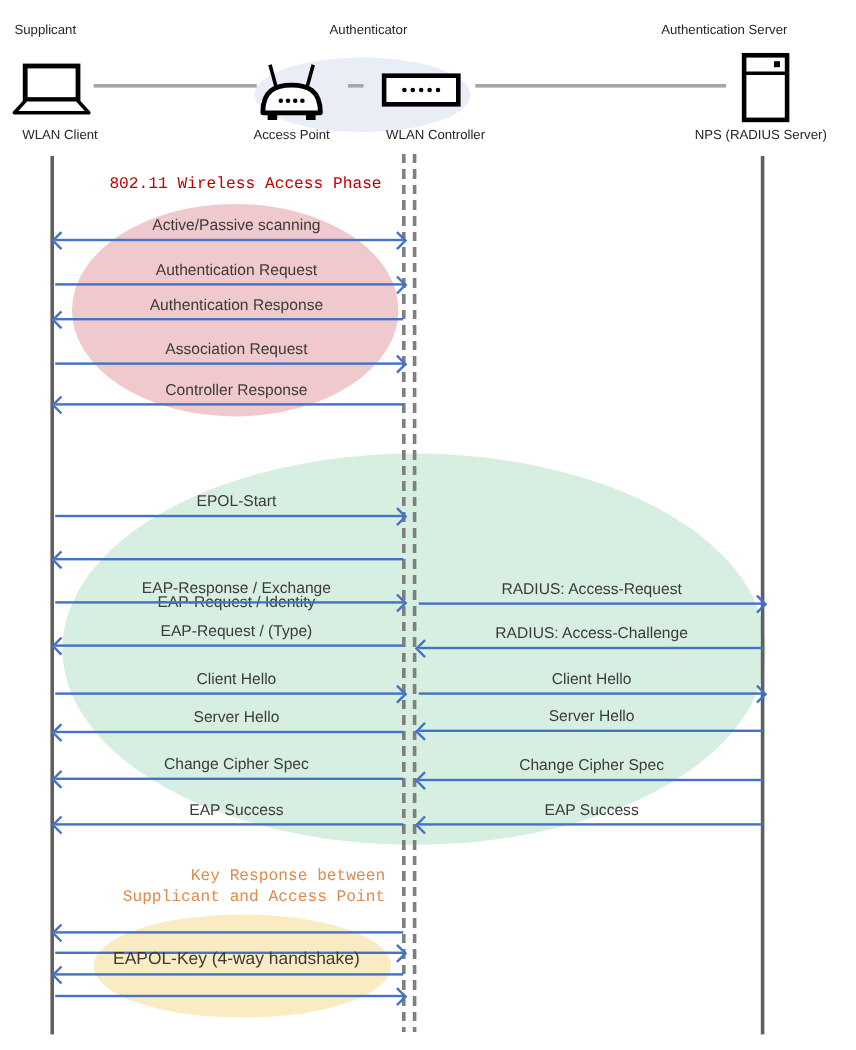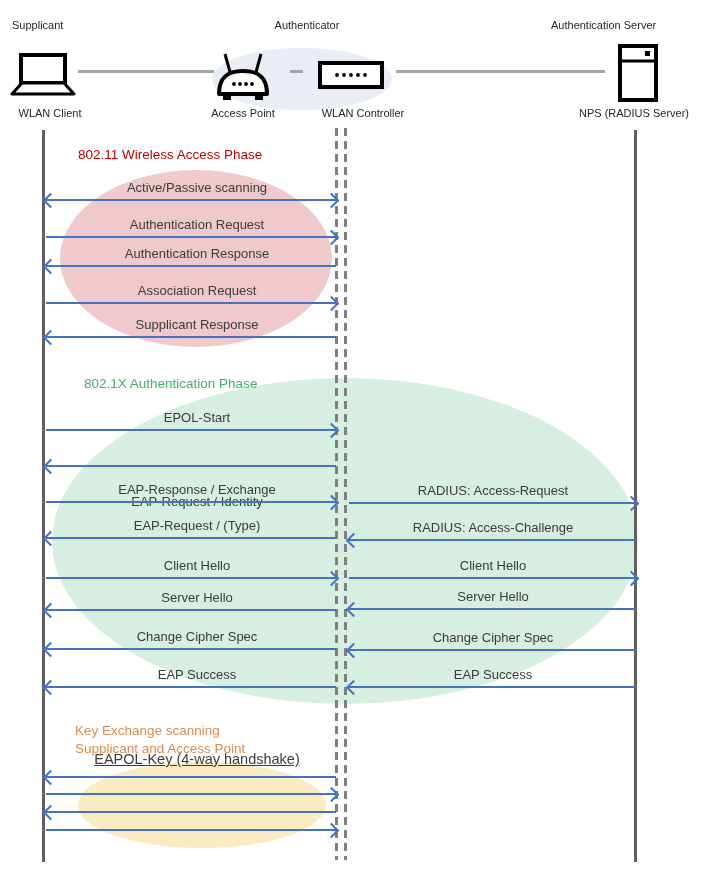--- a/index.html
+++ b/index.html
@@ -36,21 +36,21 @@
   #life-server{left:634px;}
   .dashline{position:absolute;width:3px;top:128px;height:732px;z-index:1;
     background:repeating-linear-gradient(to bottom,var(--dashed-lifeline) 0 8px,transparent 8px 13px);}
   #dash-1{left:335px;}
   #dash-2{left:344px;}
   .ellipse{position:absolute;border-radius:50%;z-index:0;}
   #ellipse-group{left:212px;top:48px;width:180px;height:62px;background:var(--group-fill);}
   #ellipse-wireless{left:60px;top:170px;width:272px;height:177px;background:var(--phase1-fill);}
   #ellipse-dot1x{left:52px;top:378px;width:586px;height:326px;background:var(--phase2-fill);}
   #ellipse-key{left:78px;top:762px;width:248px;height:86px;background:var(--phase3-fill);}
-  .phase-title{position:absolute;font-size:13.5px;text-align:left;white-space:nowrap;z-index:3;}
+  .phase-title{position:absolute;font-size:13.5px;text-align:right;white-space:nowrap;z-index:3;font-family:Liberation Mono, monospace;}
   #title-wireless{left:78px;top:147px;width:240px;color:var(--phase1-title);}
   #title-dot1x{left:84px;top:376px;width:240px;color:var(--phase2-title);}
   #title-key{left:75px;top:722px;width:246px;color:var(--phase3-title);line-height:18px;}
   .msg-line{position:absolute;height:2px;background:var(--arrow);z-index:2;}
   .chv{position:absolute;width:9px;height:9px;border:0 solid var(--arrow);top:-4px;}
   .chv-l{border-left-width:2.5px;border-bottom-width:2.5px;transform:rotate(45deg);left:-1px;}
   .chv-r{border-right-width:2.5px;border-top-width:2.5px;transform:rotate(45deg);right:-1px;}
   .msg-label{position:absolute;transform:translateX(-50%);font-size:13px;line-height:15px;
              color:var(--label-text);white-space:nowrap;z-index:2;}
   .msg-label.big{font-size:14.5px;}
@@ -106,23 +106,22 @@
   <div class="node-label" id="label-ap">Access Point</div>
   <div class="node-label" id="label-controller">WLAN Controller</div>
   <div class="node-label" id="label-nps">NPS (RADIUS Server)</div>
 
   <div class="lifeline" id="life-supplicant"></div>
   <div class="dashline" id="dash-1"></div>
   <div class="dashline" id="dash-2"></div>
   <div class="lifeline" id="life-server"></div>
 
   <div class="phase-title" id="title-wireless">802.11 Wireless Access Phase</div>
-  <div class="phase-title" id="title-dot1x">802.1X Authentication Phase</div>
   <div class="phase-title" id="title-key">
-    <div>Key Exchange scanning</div>
+    <div>Key Response between</div>
     <div>Supplicant and Access Point</div>
   </div>
 
   <div>
       <div class="msg-line" style="top: 199px; left: 46px; width: 290px;">
         <span class="chv chv-l"></span>
         <span class="chv chv-r"></span>
       </div>
       <div class="msg-label" style="top: 180px; left: 197px;">Active/Passive scanning</div>
       <div class="msg-line" style="top: 236px; left: 46px; width: 290px;">
@@ -133,21 +132,21 @@
         <span class="chv chv-l"></span>
       </div>
       <div class="msg-label" style="top: 246px; left: 197px;">Authentication Response</div>
       <div class="msg-line" style="top: 302px; left: 46px; width: 290px;">
         <span class="chv chv-r"></span>
       </div>
       <div class="msg-label" style="top: 283px; left: 197px;">Association Request</div>
       <div class="msg-line" style="top: 336px; left: 46px; width: 290px;">
         <span class="chv chv-l"></span>
       </div>
-      <div class="msg-label" style="top: 317px; left: 197px;">Supplicant Response</div>
+      <div class="msg-label" style="top: 317px; left: 197px;">Controller Response</div>
       <div class="msg-line" style="top: 429px; left: 46px; width: 290px;">
         <span class="chv chv-r"></span>
       </div>
       <div class="msg-label" style="top: 410px; left: 197px;">EPOL-Start</div>
       <div class="msg-line" style="top: 465px; left: 46px; width: 290px;">
         <span class="chv chv-l"></span>
       </div>
       <div class="msg-label" style="top: 446px; left: 197px; margin-top: 48px;">EAP-Request / Identity</div>
       <div class="msg-line" style="top: 501px; left: 46px; width: 290px;">
         <span class="chv chv-r"></span>
@@ -199,19 +198,19 @@
       <div class="msg-label" style="top: 667px; left: 493px;">EAP Success</div>
       <div class="msg-line" style="top: 776px; left: 46px; width: 290px;">
         <span class="chv chv-l"></span>
       </div>
       <div class="msg-line" style="top: 793px; left: 46px; width: 290px;">
         <span class="chv chv-r"></span>
       </div>
       <div class="msg-line" style="top: 811px; left: 46px; width: 290px;">
         <span class="chv chv-l"></span>
       </div>
-      <div class="msg-label big" style="top: 752px; left: 197px; text-decoration: underline;">EAPOL-Key (4-way handshake)</div>
+      <div class="msg-label big" style="top: 792px; left: 197px;">EAPOL-Key (4-way handshake)</div>
       <div class="msg-line" style="top: 829px; left: 46px; width: 290px;">
         <span class="chv chv-r"></span>
       </div>
     </div>
 
 </div>
 
 </body></html>

